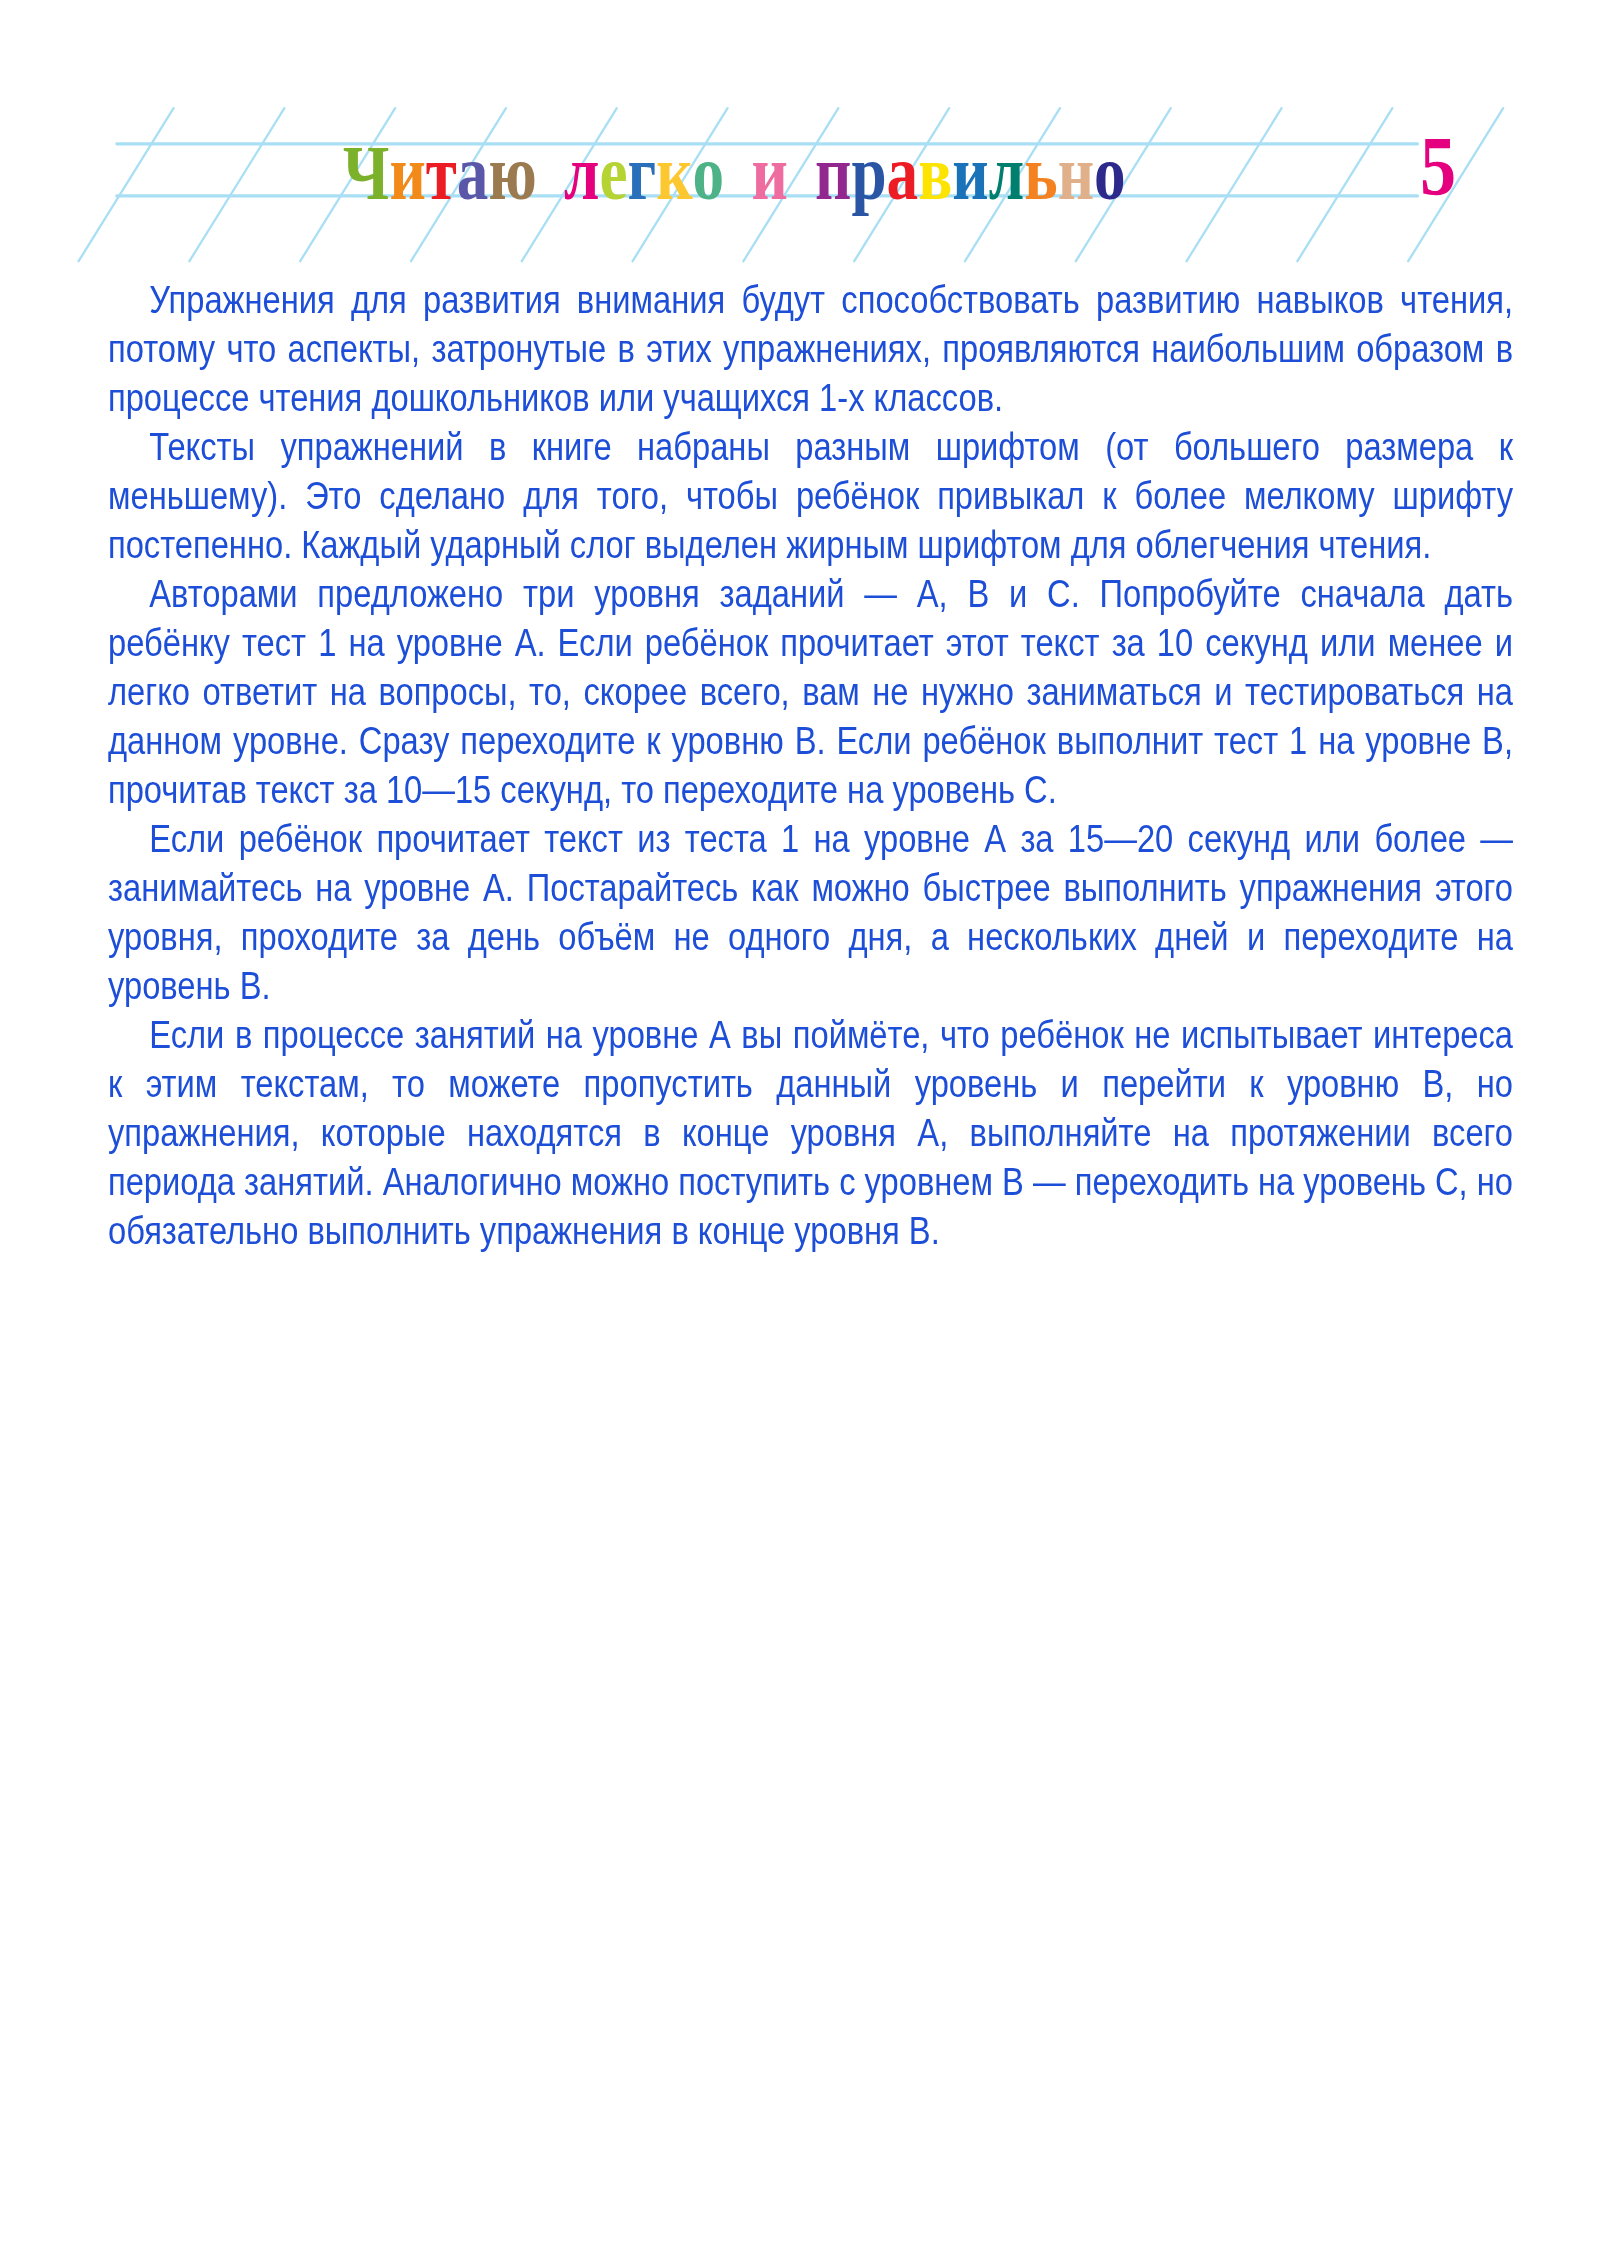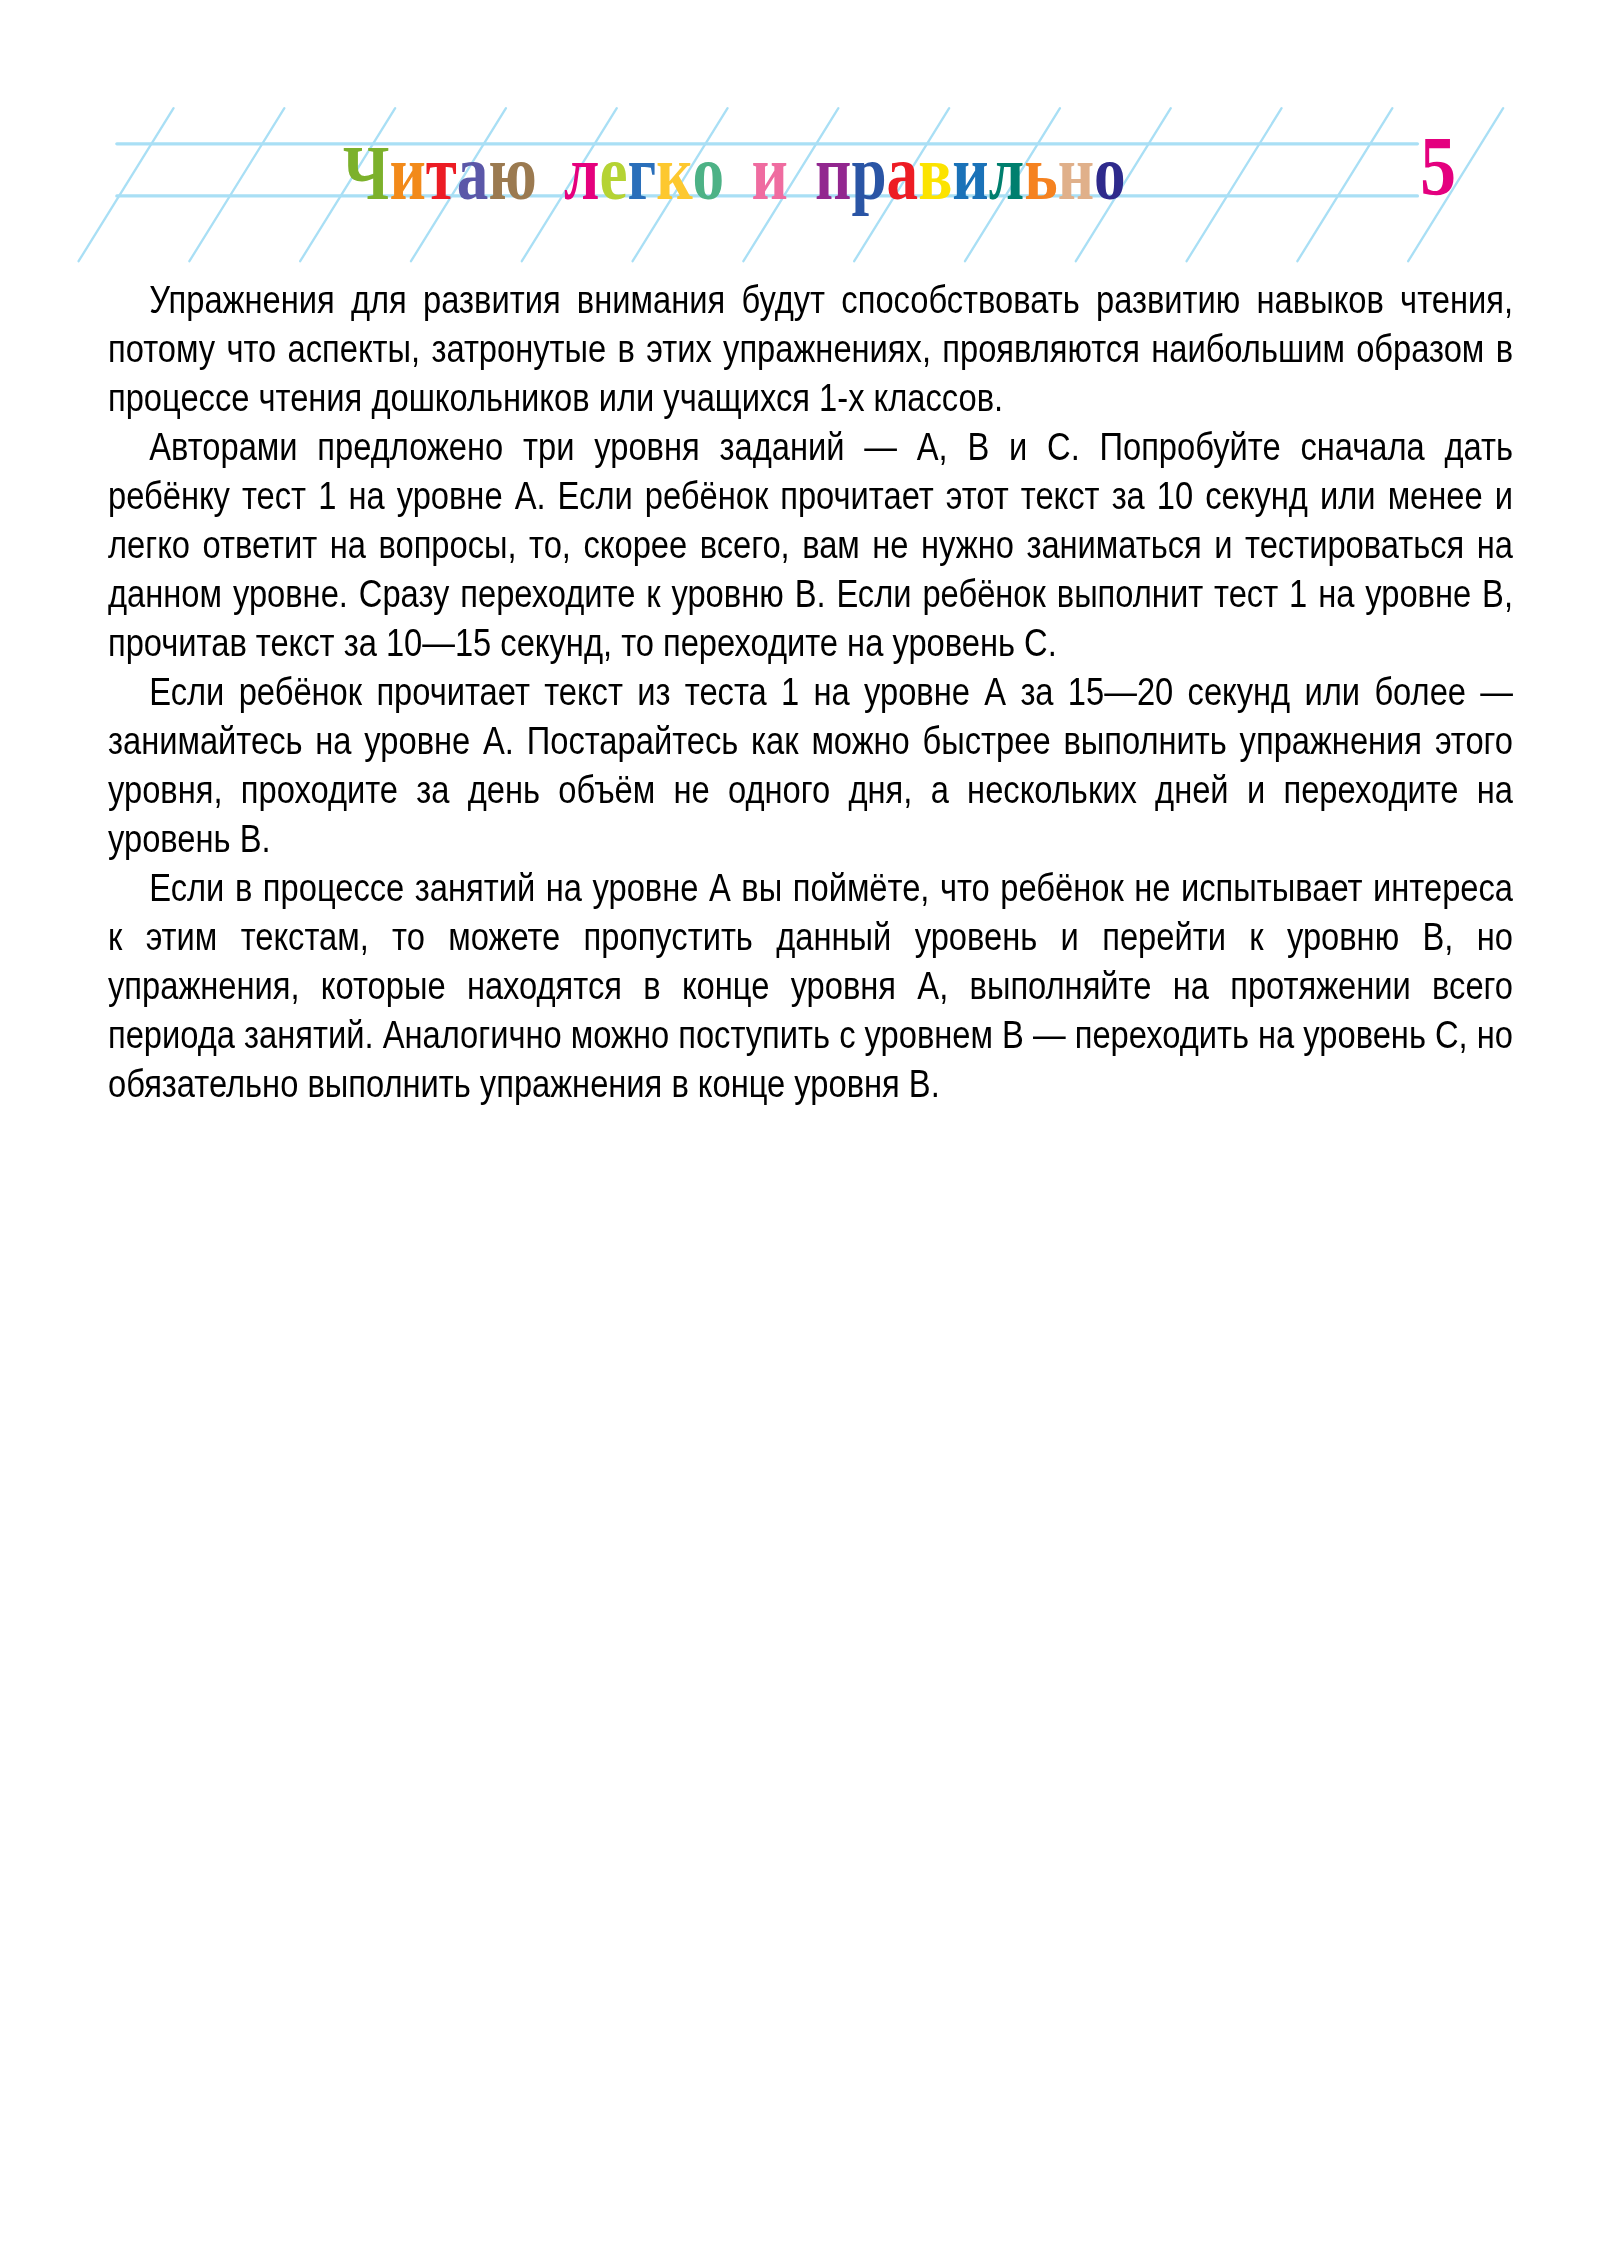--- a/index.html
+++ b/index.html
@@ -69,21 +69,21 @@
     width:1405px;
   }
   .para{
     margin:0 0 0 0;
     text-align:justify;
     text-align-last:left;
     font-family:"Liberation Sans","DejaVu Sans",sans-serif;
     font-weight:400;
     font-size:38px;
     line-height:49px;
-    color:#000000;
+    color:#1d4ed8;
     text-indent:48px;
     letter-spacing:0px;
     transform-origin:left top;
     word-spacing:0px;
     -webkit-font-smoothing:none;
   }
   .para .squeeze{
     display:block;
     transform:scaleX(0.86);
     transform-origin:left top;
@@ -122,20 +122,23 @@
     </div>
 
     <div class="pagenum">5</div>
   </div>
 
   <div class="body-col" id="body-holder">
       <p class="para">
         <span class="squeeze">Упражнения для развития внимания будут способствовать развитию навыков чтения, потому что аспекты, затронутые в этих упражнениях, проявляются наибольшим образом в процессе чтения дошкольников или учащихся 1-х классов.</span>
       </p>
       <p class="para">
+        <span class="squeeze">Тексты упражнений в книге набраны разным шрифтом (от большего размера к меньшему). Это сделано для того, чтобы ребёнок привыкал к более мелкому шрифту постепенно. Каждый ударный слог выделен жирным шрифтом для облегчения чтения.</span>
+      </p>
+      <p class="para">
         <span class="squeeze">Авторами предложено три уровня заданий — А, В и С. Попробуйте сначала дать ребёнку тест 1 на уровне А. Если ребёнок прочитает этот текст за 10 секунд или менее и легко ответит на вопросы, то, скорее всего, вам не нужно заниматься и тестироваться на данном уровне. Сразу переходите к уровню В. Если ребёнок выполнит тест 1 на уровне В, прочитав текст за 10—15 секунд, то переходите на уровень С.</span>
       </p>
       <p class="para">
         <span class="squeeze">Если ребёнок прочитает текст из теста 1 на уровне А за 15—20 секунд или более — занимайтесь на уровне А. Постарайтесь как можно быстрее выполнить упражнения этого уровня, проходите за день объём не одного дня, а нескольких дней и переходите на уровень В.</span>
       </p>
       <p class="para">
         <span class="squeeze">Если в процессе занятий на уровне А вы поймёте, что ребёнок не испытывает интереса к этим текстам, то можете пропустить данный уровень и перейти к уровню В, но упражнения, которые находятся в конце уровня А, выполняйте на протяжении всего периода занятий. Аналогично можно поступить с уровнем В — переходить на уровень С, но обязательно выполнить упражнения в конце уровня В.</span>
       </p>
     </div>
 

